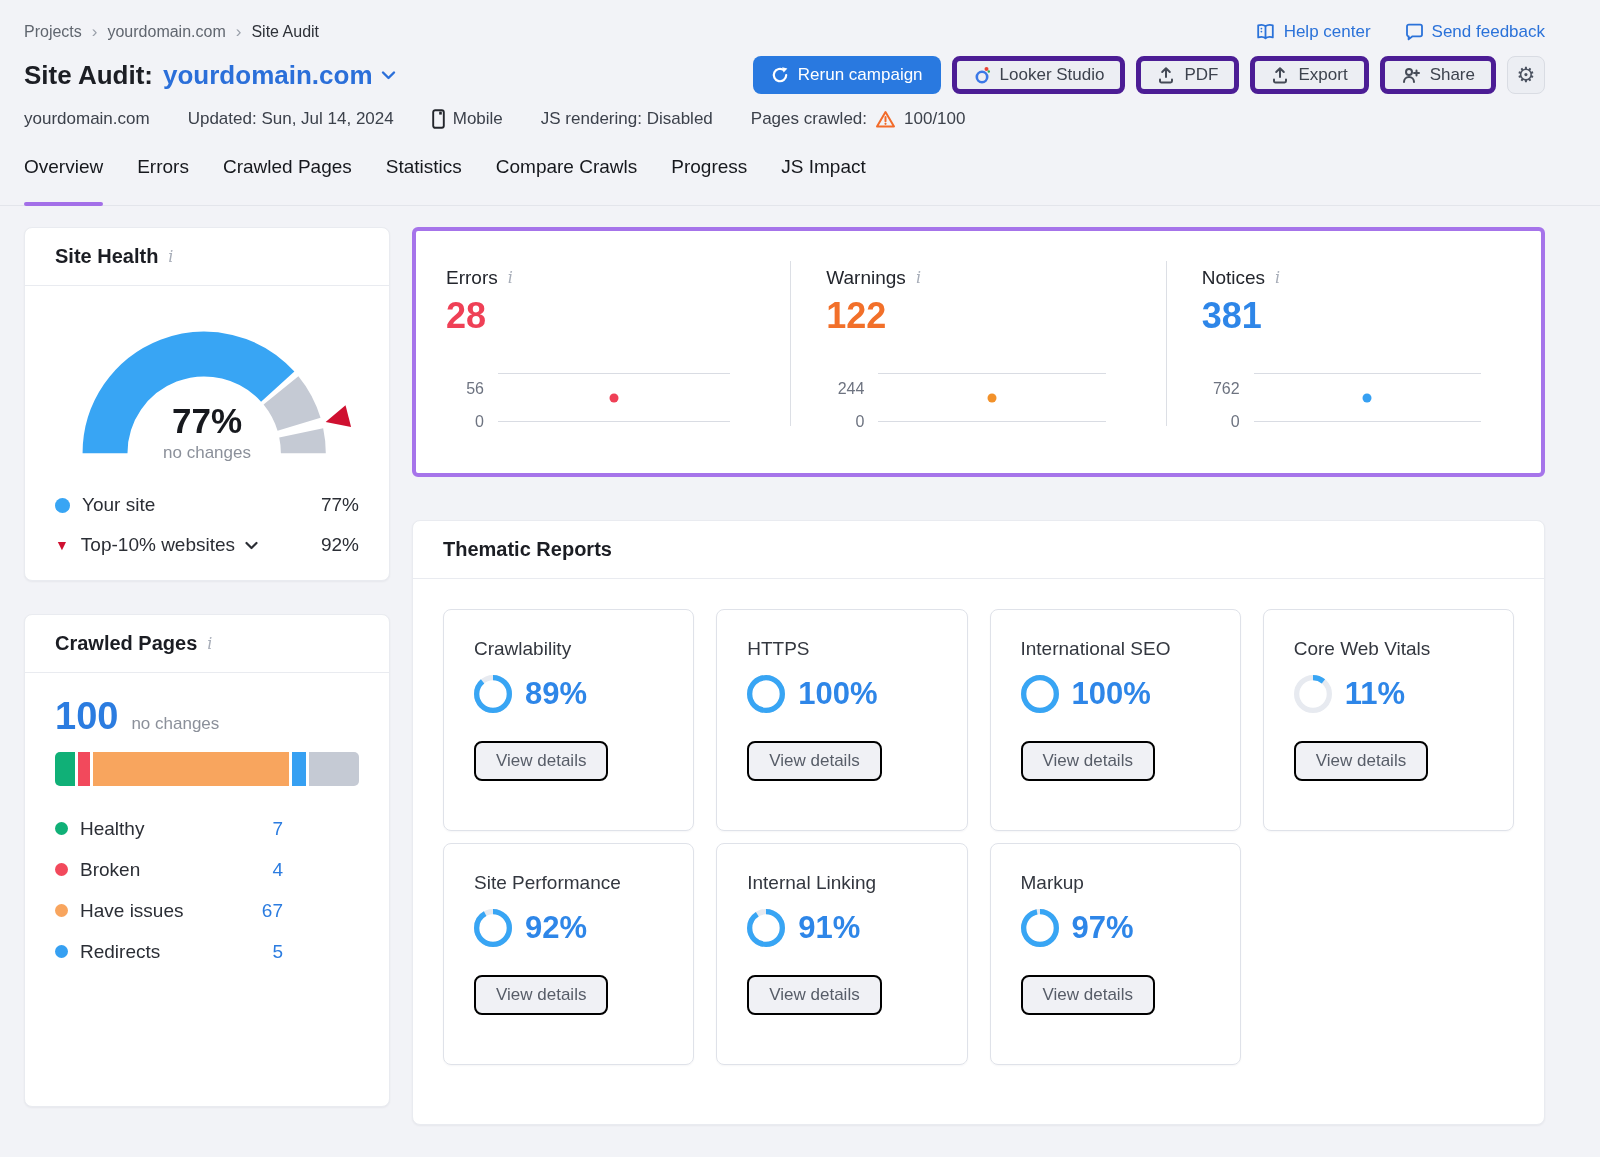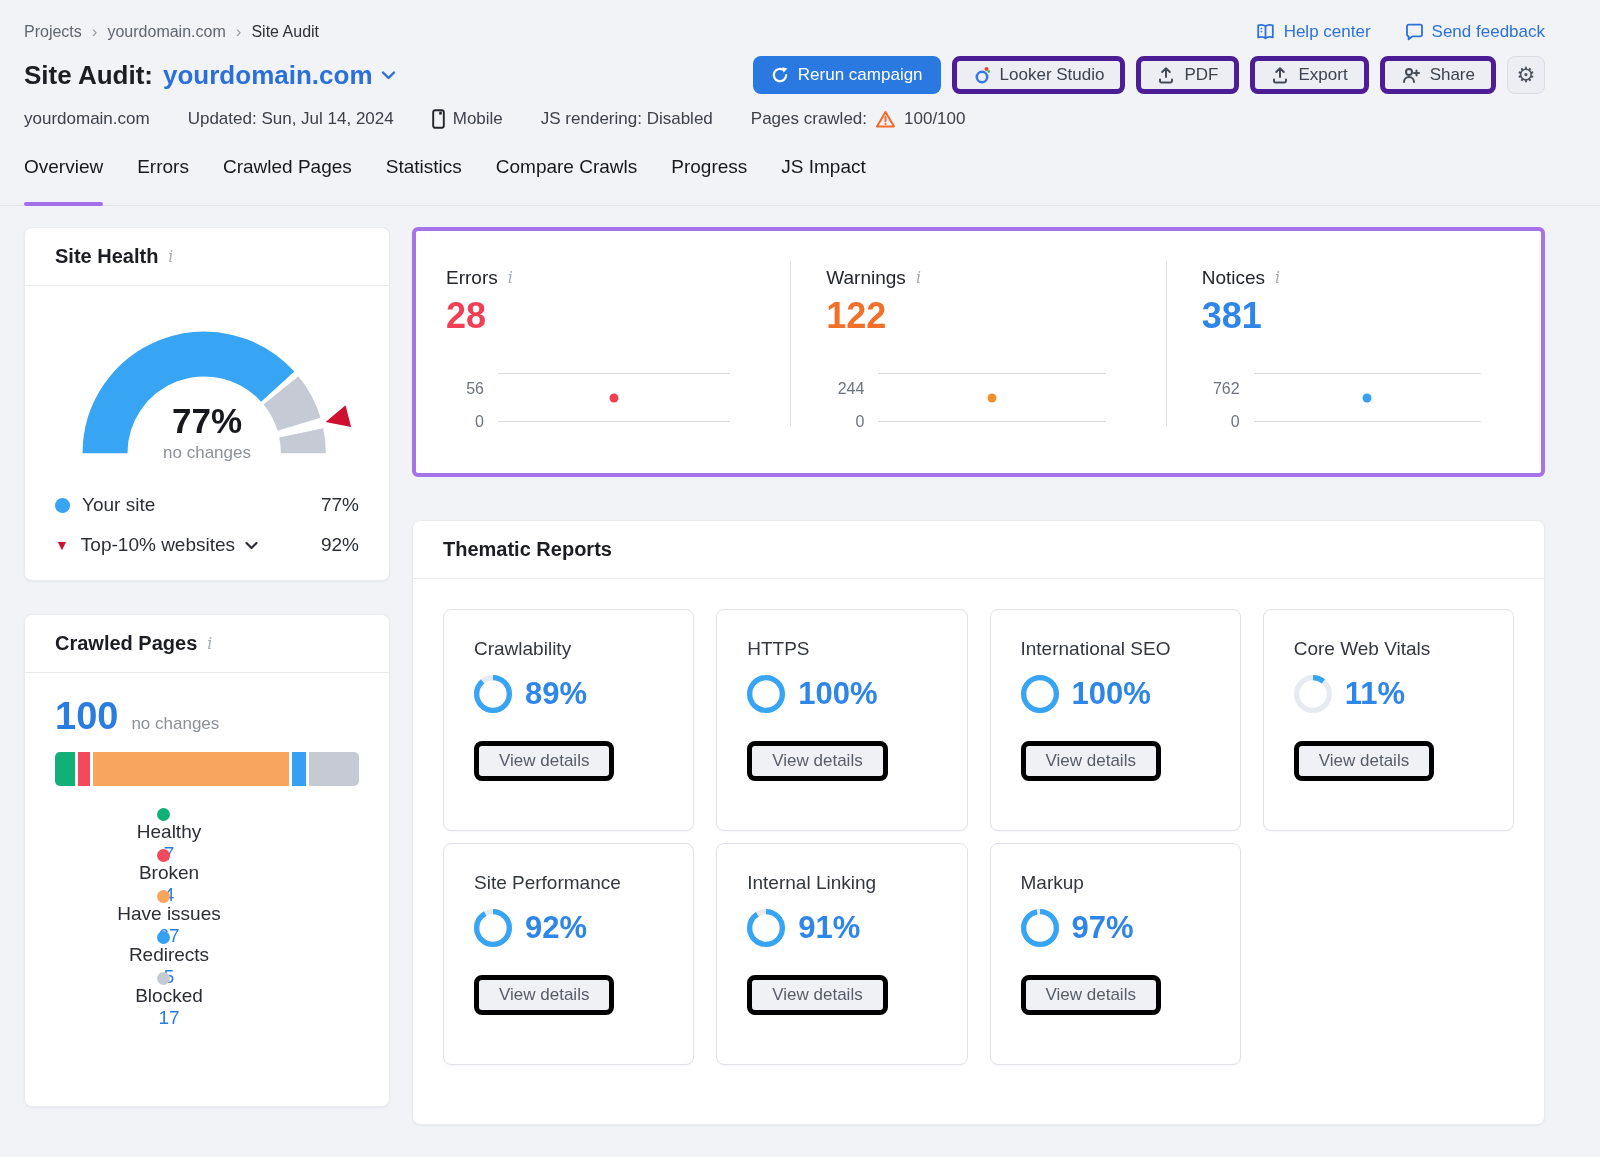--- a/index.html
+++ b/index.html
@@ -78,21 +78,21 @@
   .cp-change { font-size: 17px; color: #8b909a; }
   .stack-bar { margin-top: 14px; height: 34px; display: flex; border-radius: 5px; overflow: hidden; }
   .seg { height: 100%; }
   .seg:not(:last-child) { margin-right: 3px; }
   .seg-healthy { background: #10b077; }
   .seg-broken { background: #f2495c; }
   .seg-issues { background: #f8a55e; }
   .seg-redirects { background: #36a0f2; }
   .seg-blocked { background: #c5cad4; }
   .cp-legend { margin-top: 22px; }
-  .cp-row { display: flex; align-items: center; height: 41px; width: 228px; font-size: 19px; color: #2b2e35; flex-direction: column; }
+  .cp-row { display: flex; align-items: center; height: 41px; width: 228px; font-size: 19px; color: #2b2e35; }
   .cp-dot { width: 13px; height: 13px; border-radius: 50%; margin-right: 12px; flex: 0 0 13px; }
   .cp-label { flex: 1; }
   .cp-value { color: #2b7ce0; cursor: pointer; }
 
   
   .issue-box { height: 250px; border: 4px solid #a674ea; border-radius: 6px; background: #fff;
                display: flex; padding: 36px 0 0; margin-bottom: 43px; }
   .issue-col { width: 33.33%; padding: 0 60px 0 30px; }
   .issue-col.mid { padding-left: 35px; }
   .issue-divider { width: 1px; background: #dcdfe5; margin-top: -6px; height: 165px; }
@@ -119,21 +119,21 @@
   .t-grid { padding: 30px; display: grid; grid-template-columns: repeat(4, 1fr); gap: 12px 22px; }
   .t-card { border: 1px solid #dfe2e9; border-radius: 8px; height: 222px; padding: 28px 30px;
             box-shadow: 0 1px 2px rgba(20,24,40,.04); }
   .t-title { font-size: 19px; color: #33373f; }
   .t-score { margin-top: 15px; display: flex; align-items: center; gap: 13px; }
   .donut { width: 38px; height: 38px; }
   .donut-track { fill: none; stroke: #e7eaf0; stroke-width: 5; }
   .donut-fill { fill: none; stroke: #38a5f4; stroke-width: 5; }
   .t-pct { font-size: 31px; font-weight: 700; color: #2e86e8; }
   .view-details { margin-top: 28px; height: 40px; padding: 0 20px; background: #f0f1f5;
-                  border: 5px solid #000000; border-radius: 8px; font-size: 17px; color: #575d68;
+                  border: 2px solid #000000; border-radius: 8px; font-size: 17px; color: #575d68;
                   font-family: inherit; cursor: pointer; }
 
   .icon { display: inline-flex; flex: none; }
 </style>
 </head>
 <body>
 
 <div class="page">
 
   <div class="row1">
@@ -341,25 +341,20 @@
             <div class="cp-row">
               <span class="cp-dot seg-issues"></span>
               <span class="cp-label">Have issues</span>
               <span class="cp-value">67</span>
             </div>
             <div class="cp-row">
               <span class="cp-dot seg-redirects"></span>
               <span class="cp-label">Redirects</span>
               <span class="cp-value">5</span>
             </div>
-            <div class="cp-row">
-              <span class="cp-dot seg-blocked"></span>
-              <span class="cp-label">Blocked</span>
-              <span class="cp-value">17</span>
-            </div>
           </div>
         </div>
       </section>
     </aside>
 
     <main class="right-col">
 
       <section class="issue-box">
         <div class="issue-col">
           <div class="issue-head">

